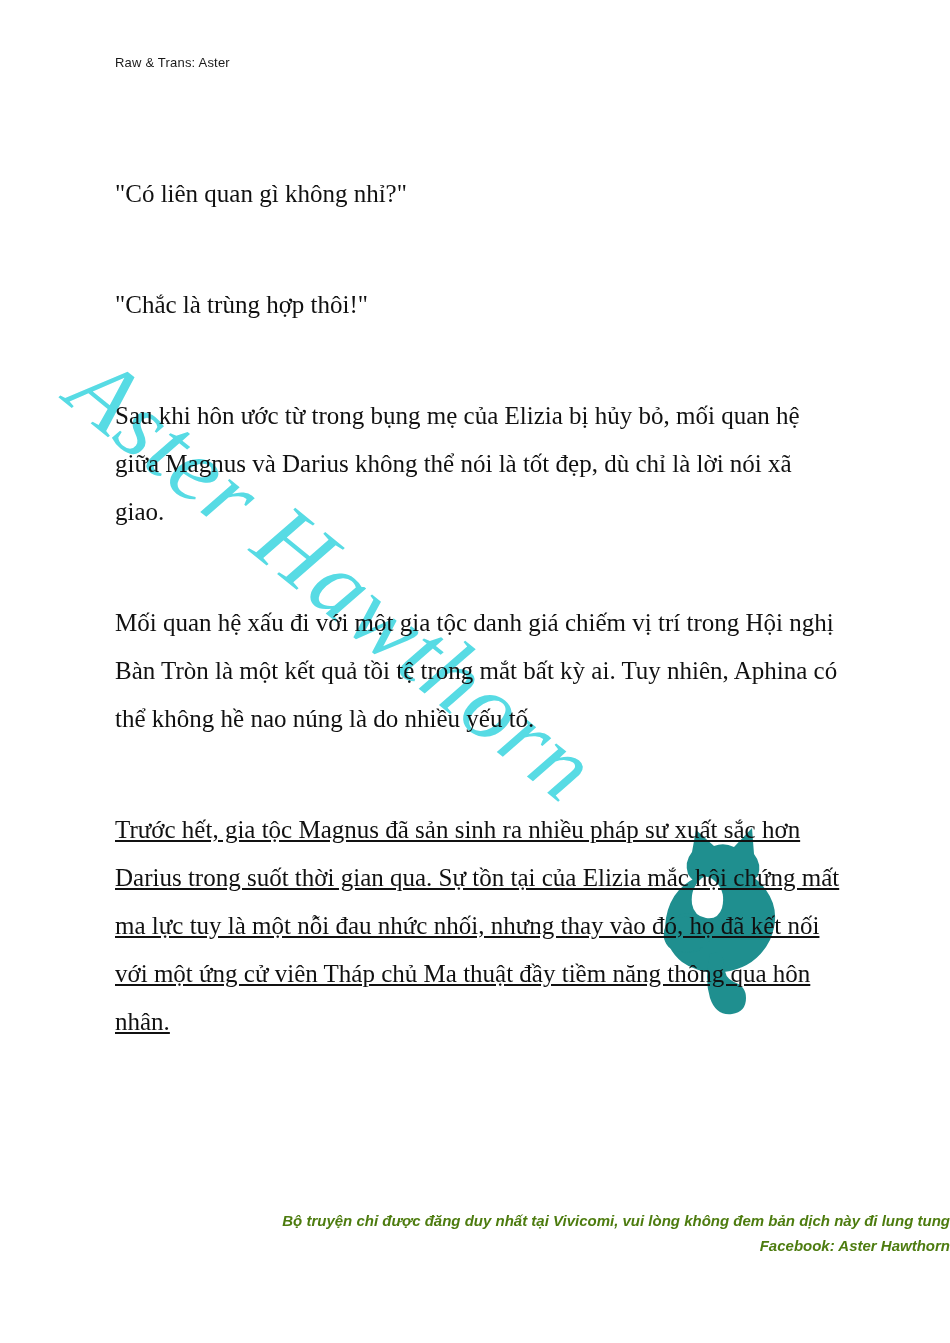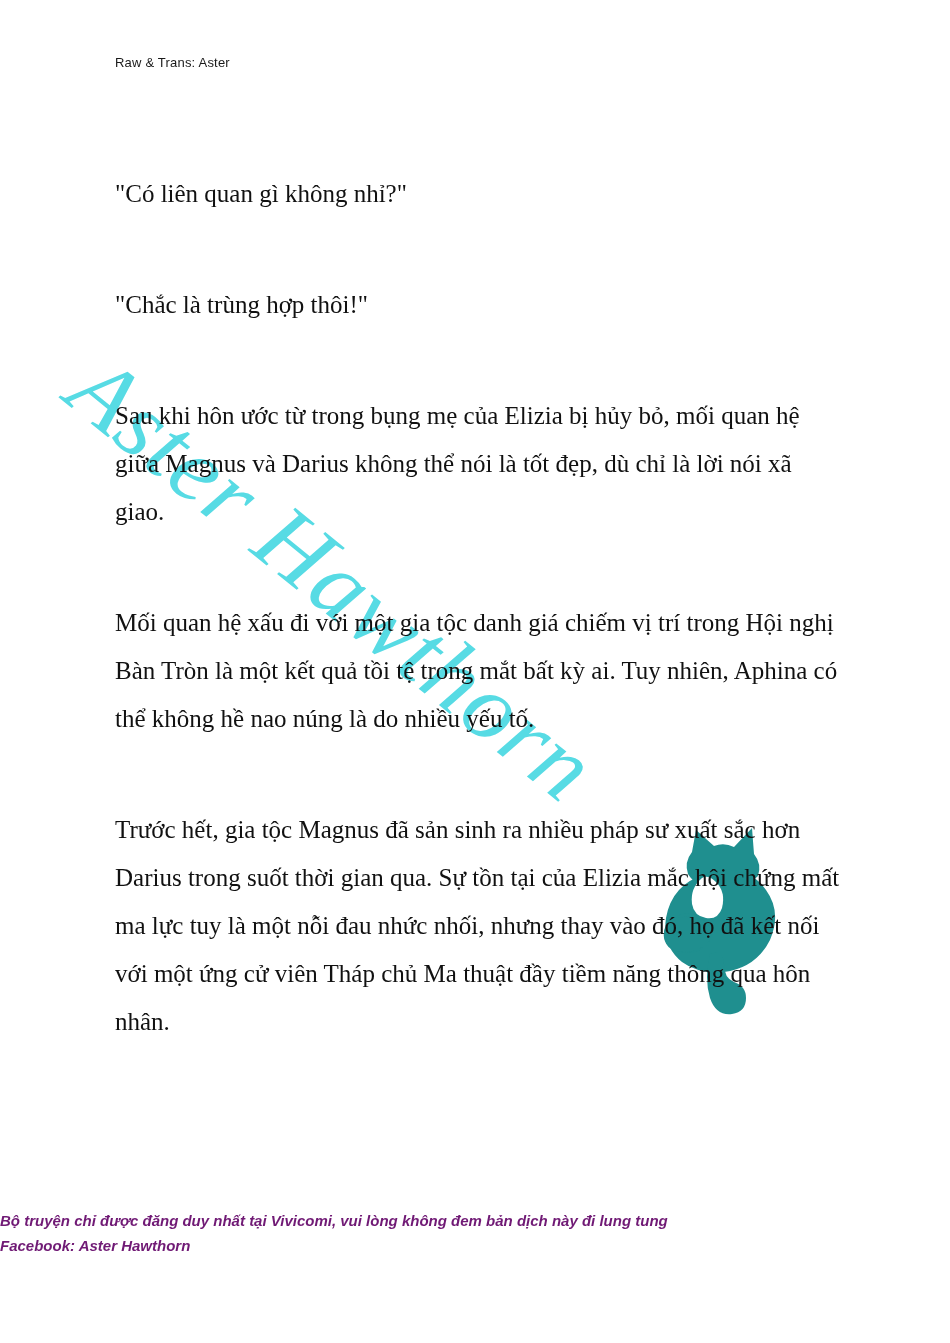--- a/index.html
+++ b/index.html
@@ -36,21 +36,21 @@
     width: 730px;
     font-family: "Liberation Serif", "DejaVu Serif", serif;
     font-size: 25px;
     line-height: 48px;
     color: #111111;
     z-index: 3;
   }
   .para {
     margin: 0 0 63px 0;
   }
-  .para:last-child { margin-bottom: 0; }
+  .para:last-child { margin-bottom: 0; text-decoration: underline; }
 
   
   .watermark {
     position: absolute;
     left: 118px;
     top: 332px;
     transform-origin: left top;
     transform: rotate(39deg);
     font-family: "Liberation Serif", "DejaVu Serif", serif;
     font-size: 96px;
@@ -75,26 +75,26 @@
     pointer-events: none;
   }
   .cat-mark svg { display: block; width: 100%; height: 100%; }
 
   
   .footer-notice {
     position: absolute;
     left: 0;
     right: 0;
     top: 1208px;
-    text-align: left;
+    text-align: right;
     font-family: "Liberation Sans", "DejaVu Sans", sans-serif;
     font-size: 15px;
     font-weight: bold;
     font-style: italic;
-    color: #701a75;
+    color: #4d7c0f;
     line-height: 25px;
     z-index: 4;
   }
   .footer-notice div { white-space: nowrap; }
 
   
   .site-logo {
     position: absolute;
     left: 14px;
     top: 1300px;

